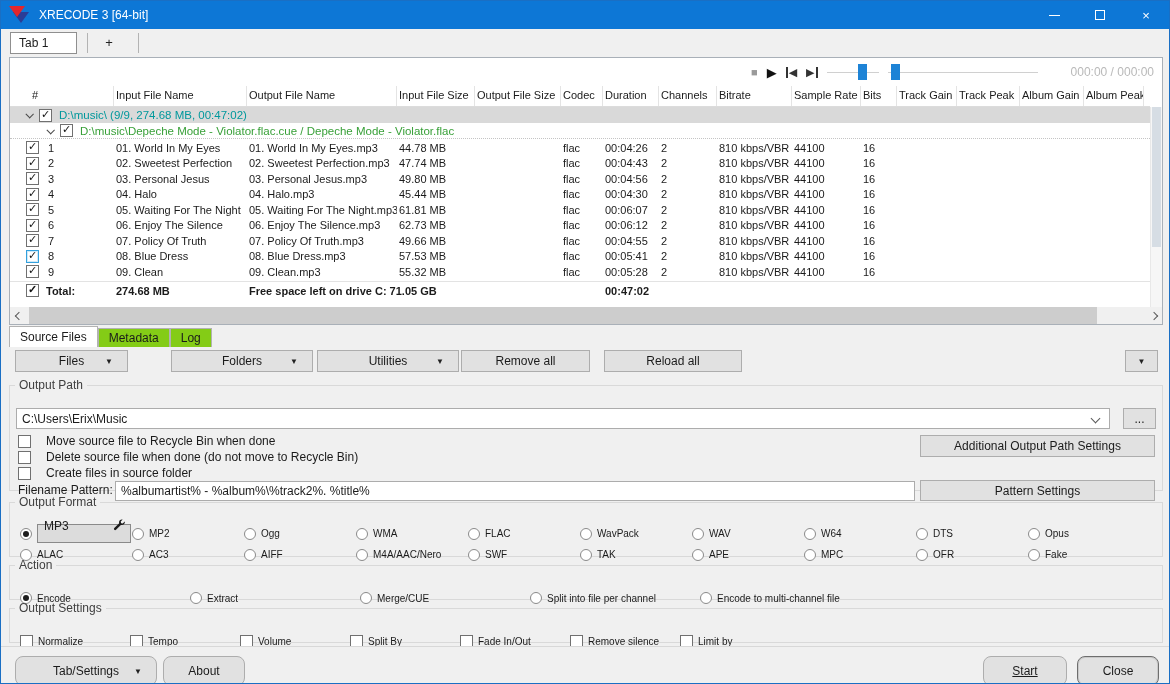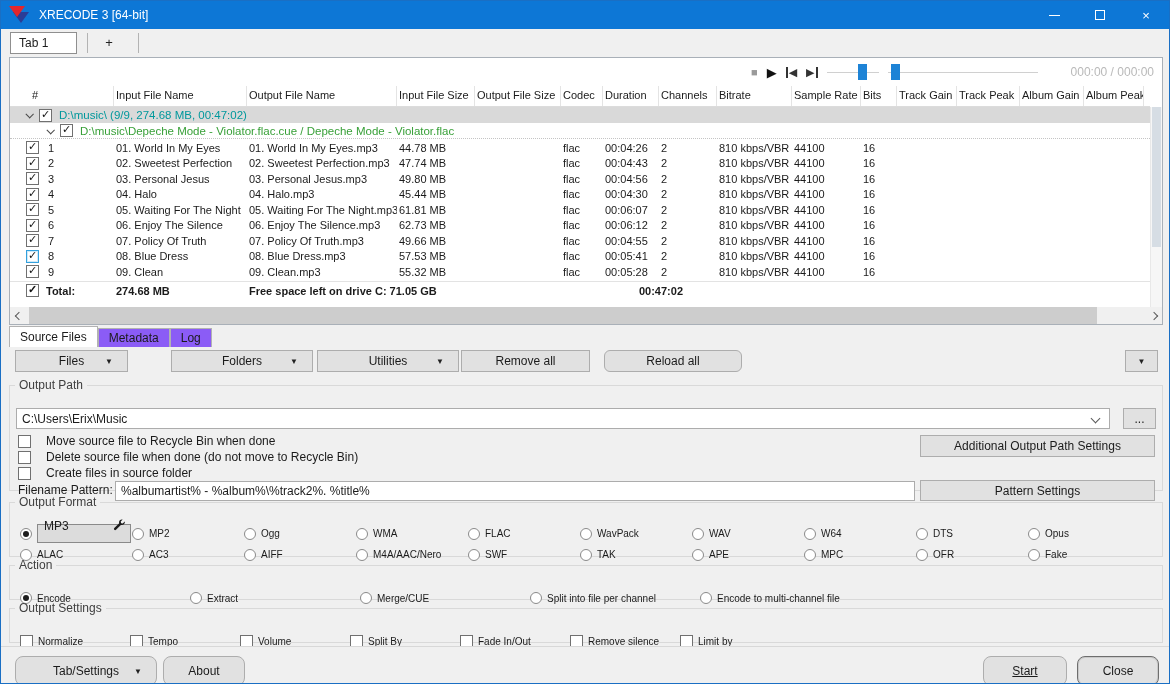--- a/index.html
+++ b/index.html
@@ -73,33 +73,33 @@
   .hscroll { position:absolute; left:0; bottom:0; width:100%; height:17px; background:#f0f0f0; display:flex; align-items:center; }
   .sbtn { width:17px; height:17px; display:flex; align-items:center; justify-content:center; flex:none; }
   .sarr { width:6px; height:6px; border-right:1.4px solid #5a5a5a; border-bottom:1.4px solid #5a5a5a; }
   .sarr.left  { transform:rotate(135deg); }
   .sarr.right { transform:rotate(-45deg); }
   .htrack { position:relative; flex:1; height:17px; }
   .hthumb { position:absolute; left:2px; top:0; height:17px; width:1068px; background:#cdcdcd; }
 
   
   .paneltabs { position:absolute; left:8px; top:325px; height:21px; display:flex; align-items:flex-end; }
-  .ptab { height:19px; padding:0 10px; display:flex; align-items:center; font-size:12px; border:1px solid #b2b2b2; border-bottom:none; background:#8b5cf6; }
+  .ptab { height:19px; padding:0 10px; display:flex; align-items:center; font-size:12px; border:1px solid #b2b2b2; border-bottom:none; background:#84cc16; }
   .ptab.active { background:#fff; height:21px; }
 
   
   .btn { position:relative; background:#e1e1e1; border:1px solid #adadad; display:flex; align-items:center; justify-content:center; font-size:12px; color:#1b1b1b; }
   .btn .dd { position:absolute; right:14px; top:50%; transform:translateY(-50%); font-size:8px; color:#222; }
   .btnrow { position:absolute; left:0; top:349px; width:1170px; height:22px; }
   .btnrow .btn { position:absolute; top:0; height:22px; }
   .b-files    { left:14px;  width:113px; }
   .b-folders  { left:170px; width:142px; }
   .b-utils    { left:316px; width:142px; }
   .b-remove   { left:460px; width:129px; }
-  .b-reload   { left:603px; width:138px;border-radius:6px; }
+  .b-reload   { left:603px; width:138px; }
   .b-dd       { left:1124px; width:33px; }
   .b-dd .dd { position:static; transform:none; }
 
   
   fieldset.gb { position:absolute; left:8px; width:1154px; border:1px solid #d9d9d9; background:#f0f0f0; }
   fieldset.gb legend { font-size:12px; color:#404040; margin-left:5px; padding:0 4px; }
   .gb-path   { top:377px; height:113px; }
   .gb-format { top:494px; height:62px;  }
   .gb-action { top:557px; height:42px;  }
   .gb-outset { top:600px; height:42px;  }
@@ -368,21 +368,21 @@
         </div>
       </div>
 
     <div class="totalrow grid">
       <div class="c totaltree">
         <span class="cb checked"></span>
         <span>Total:</span>
       </div>
       <div class="c">274.68 MB</div>
       <div class="c" style="grid-column:3/6;">Free space left on drive C: 71.05 GB</div>
-      <div class="c" style="grid-column:7/9;text-align:center;">00:47:02</div>
+      <div class="c" style="grid-column:7/9;">00:47:02</div>
     </div>
 
     <div class="vscroll">
         <div class="vthumb"></div>
       </div>
 
     <div class="hscroll">
       <span class="sbtn">
           <span class="sarr left"></span>
         </span>

